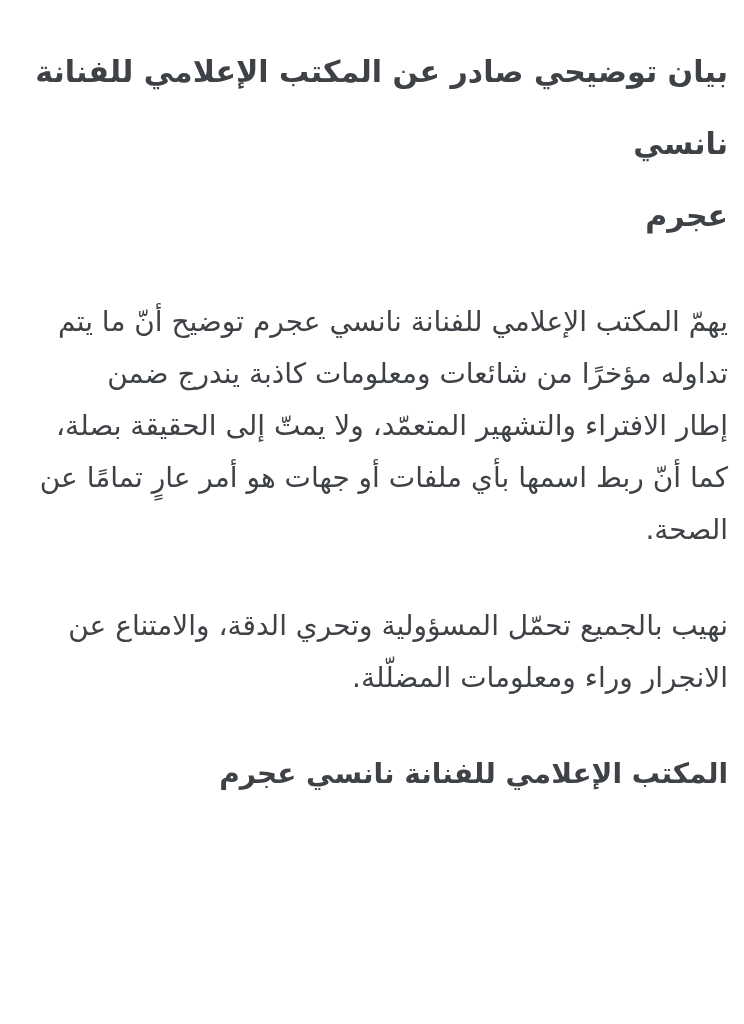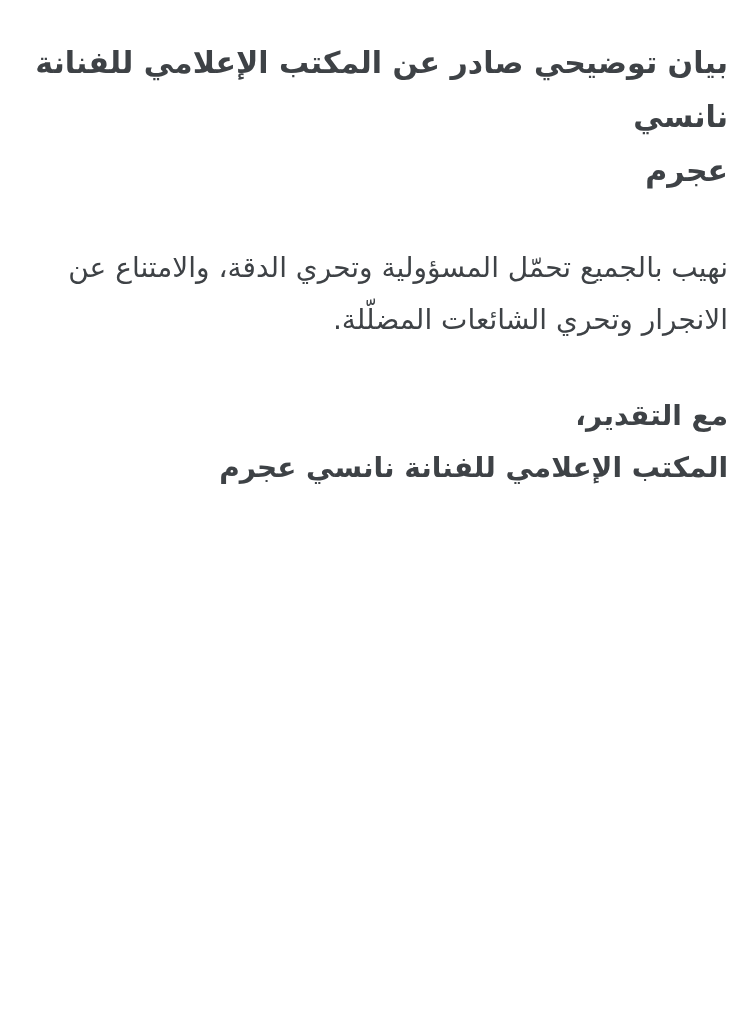--- a/index.html
+++ b/index.html
@@ -19,21 +19,21 @@
     padding: 36px 16px 0 10px;
     direction: rtl;
     text-align: right;
     font-family: "DejaVu Sans", "Liberation Sans", sans-serif;
     color: var(--text-color, #3e4246);
     background: var(--page-bg, #ffffff);
   }
   .title {
     font-size: 30px;
     font-weight: 700;
-    line-height: 54px;
+    line-height: 72px;
     margin: 0 0 44px 0;
     white-space: pre-line;
   }
   .para {
     font-size: 28px;
     font-weight: 400;
     line-height: 52px;
     margin: 0 0 44px 0;
     white-space: pre-line;
   }
@@ -48,23 +48,27 @@
   }
 </style>
 </head>
 <body>
 
 <main class="page">
 
   <h1 class="title">بيان توضيحي صادر عن المكتب الإعلامي للفنانة نانسي
 عجرم</h1>
 
+  <p class="para">يهمّ المكتب الإعلامي للفنانة نانسي عجرم توضيح أنّ ما يتم
+تداوله مؤخرًا من شائعات ومعلومات كاذبة يندرج ضمن
+إطار الافتراء والتشهير المتعمّد، ولا يمتّ إلى الحقيقة بصلة،
+كما أنّ ربط اسمها بأي ملفات أو جهات هو أمر عارٍ تمامًا عن
+الصحة.</p>
 
 
   <p class="para">نهيب بالجميع تحمّل المسؤولية وتحري الدقة، والامتناع عن
-الانجرار وتحري الشائعات المضلّلة.</p>
+الانجرار وراء ومعلومات المضلّلة.</p>
 
   <div class="closing">
-    <div class="closing-line">مع التقدير،</div>
     <div class="closing-line">المكتب الإعلامي للفنانة نانسي عجرم</div>
   </div>
 
 </main>
 
 </body></html>

